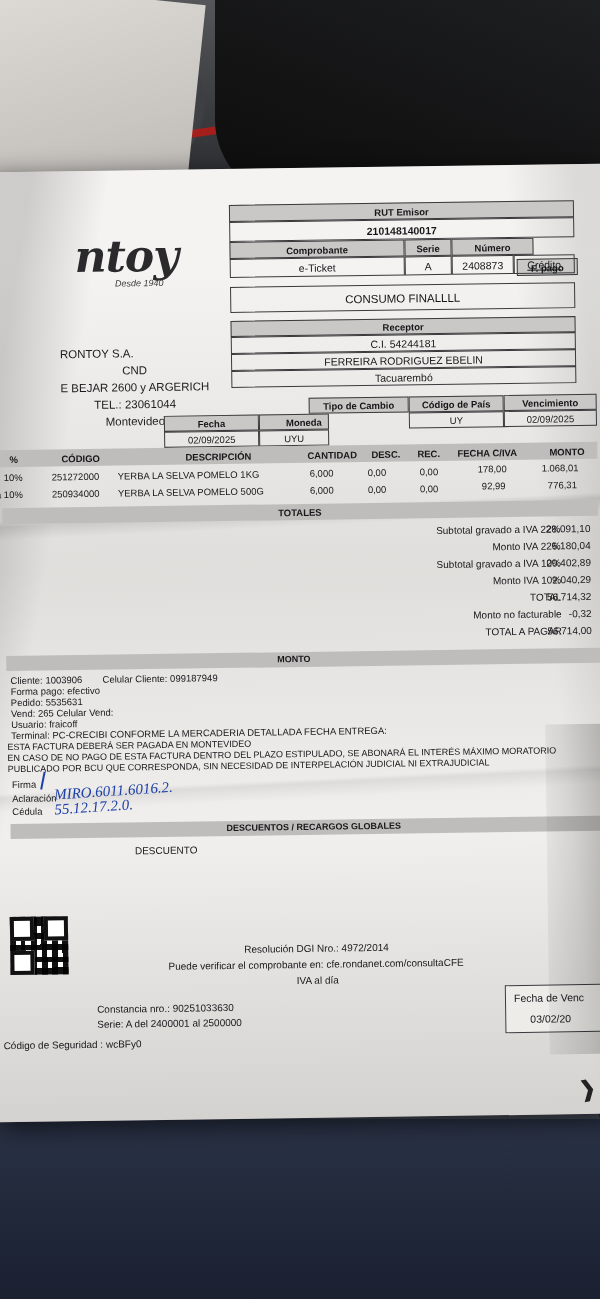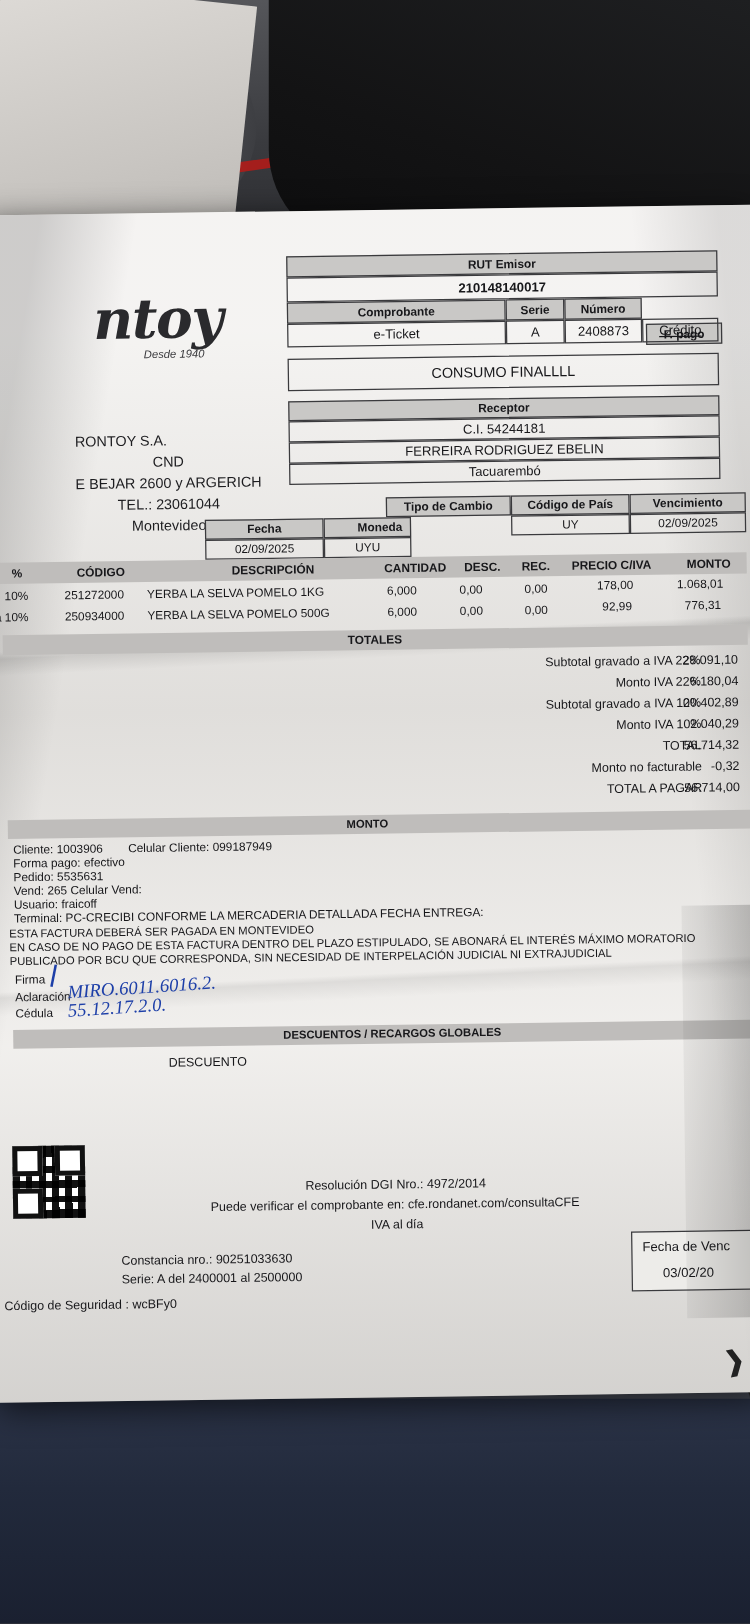--- a/index.html
+++ b/index.html
@@ -114,21 +114,21 @@
     <span class="c">E BEJAR 2600 y ARGERICH</span>
     <span class="ind">TEL.: 23061044</span>
     <span class="ind">Montevideo</span>
   </div>
 
   <div class="box hdr" style="left:243px;top:36px;width:345px;height:17px;line-height:17px;">RUT Emisor</div>
   <div class="box cell" style="left:243px;top:53px;width:345px;height:20px;line-height:20px;font-weight:700;">210148140017</div>
 
   <div class="box hdr" style="left:243px;top:73px;width:175px;height:17px;line-height:17px;">Comprobante</div>
   <div class="box hdr" style="left:418px;top:73px;width:47px;height:17px;line-height:17px;">Serie</div>
-  <div class="box hdr" style="left:465px;top:73px;width:62px;height:17px;line-height:17px;">Número</div>
+  <div class="box hdr" style="left:465px;top:73px;width:82px;height:17px;line-height:17px;">Número</div>
   <div class="box hdr" style="left:530px;top:73px;width:61px;height:17px;line-height:17px;margin-top:21px;">F. pago</div>
 
   <div class="box cell" style="left:243px;top:90px;width:175px;height:19px;line-height:19px;">e-Ticket</div>
   <div class="box cell" style="left:418px;top:90px;width:47px;height:19px;line-height:19px;">A</div>
   <div class="box cell" style="left:465px;top:90px;width:62px;height:19px;line-height:19px;">2408873</div>
   <div class="box cell" style="left:527px;top:90px;width:61px;height:19px;line-height:19px;text-decoration:underline;">Crédito</div>
 
   <div class="box cell" style="left:243px;top:118px;width:345px;height:26px;line-height:26px;font-size:11.5px;">CONSUMO FINALLLL</div>
 
   <div class="box hdr" style="left:243px;top:152px;width:345px;height:16px;line-height:16px;">Receptor</div>
@@ -148,21 +148,21 @@
   <div class="box cell" style="left:175px;top:262px;width:95px;height:16px;line-height:16px;font-size:9.5px;">02/09/2025</div>
   <div class="box cell" style="left:270px;top:262px;width:70px;height:16px;line-height:16px;font-size:9.5px;">UYU</div>
 
   <div class="bar" style="left:10px;top:278px;width:598px;height:17px;"></div>
   <div class="row-line" style="left:20px;top:282px;font-weight:700;">%</div>
   <div class="row-line" style="left:72px;top:282px;font-weight:700;">CÓDIGO</div>
   <div class="row-line" style="left:196px;top:282px;font-weight:700;">DESCRIPCIÓN</div>
   <div class="row-line" style="left:318px;top:282px;font-weight:700;">CANTIDAD</div>
   <div class="row-line" style="left:382px;top:282px;font-weight:700;">DESC.</div>
   <div class="row-line" style="left:428px;top:282px;font-weight:700;">REC.</div>
-  <div class="row-line" style="left:468px;top:282px;font-weight:700;">PRECIO C/IVA</div>
+  <div class="row-line" style="left:468px;top:282px;font-weight:700;">FECHA C/IVA</div>
   <div class="row-line" style="left:560px;top:282px;font-weight:700;">MONTO</div>
 
   <div>
     <div class="row-line" style="left:14px;top:300px;">10%</div>
     <div class="row-line" style="left:62px;top:300px;">251272000</div>
     <div class="row-line" style="left:128px;top:300px;">YERBA LA SELVA POMELO 1KG</div>
     <div class="row-line" style="left:320px;top:300px;">6,000</div>
     <div class="row-line" style="left:378px;top:300px;">0,00</div>
     <div class="row-line" style="left:430px;top:300px;">0,00</div>
     <div class="row-line" style="left:488px;top:298px;">178,00</div>

